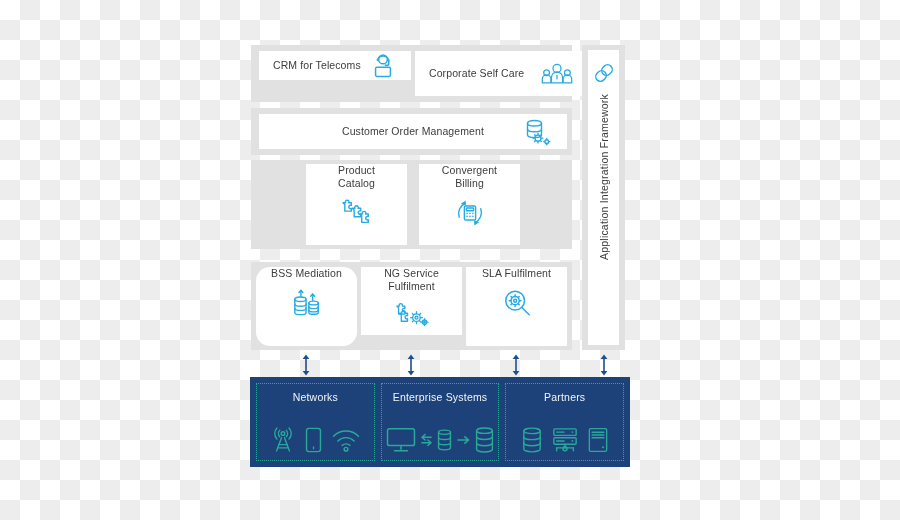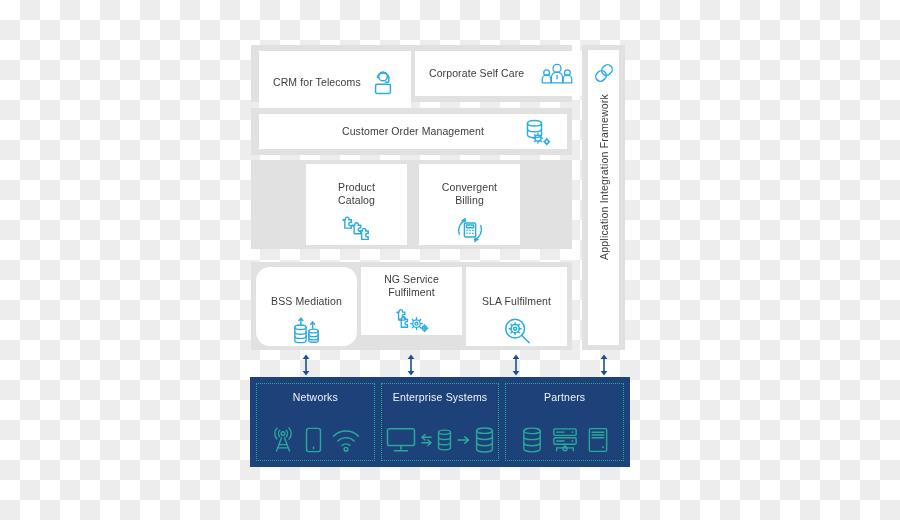--- a/index.html
+++ b/index.html
@@ -28,21 +28,21 @@
     position: absolute;
     background: #e1e1e1;
   }
 
   .card {
     position: absolute;
     background: #ffffff;
     display: flex;
     flex-direction: column;
     align-items: center;
-    justify-content: flex-end;
+    justify-content: flex-start;
   }
 
   .card-label {
     color: #3c3c3c;
     font-size: 10.5px;
     line-height: 13px;
     text-align: center;
     letter-spacing: 0.1px;
   }
 
@@ -122,21 +122,21 @@
     width: 12px;
   }
 </style>
 </head>
 <body>
 
 <div id="canvas">
 
   <div class="panel" style="left:251px; top:45px; width:321px; height:57px;"></div>
 
-  <div class="card row" style="left:259px; top:51px; width:152px; height:63px;">
+  <div class="card row" style="left:259px; top:51px; width:152px; height:29px;">
     <span class="card-label">CRM for Telecoms</span>
     <span class="icon-slot">
       <svg width="28" height="28" viewBox="0 0 32 32" fill="none" stroke="#29abe2" stroke-width="1.7" stroke-linecap="round" stroke-linejoin="round">
         <circle cx="16" cy="8.5" r="5"></circle>
         <path d="M9.5 9.5 A6.8 6.8 0 0 1 22.5 9.5"></path>
         <path d="M22.6 9.2 L22.6 13 A2.2 2.2 0 0 1 20.4 15.2 L18.6 15.2"></path>
         <rect x="7.5" y="17.5" width="17" height="10.5" rx="1.6"></rect>
       </svg>
     </span>
   </div>

